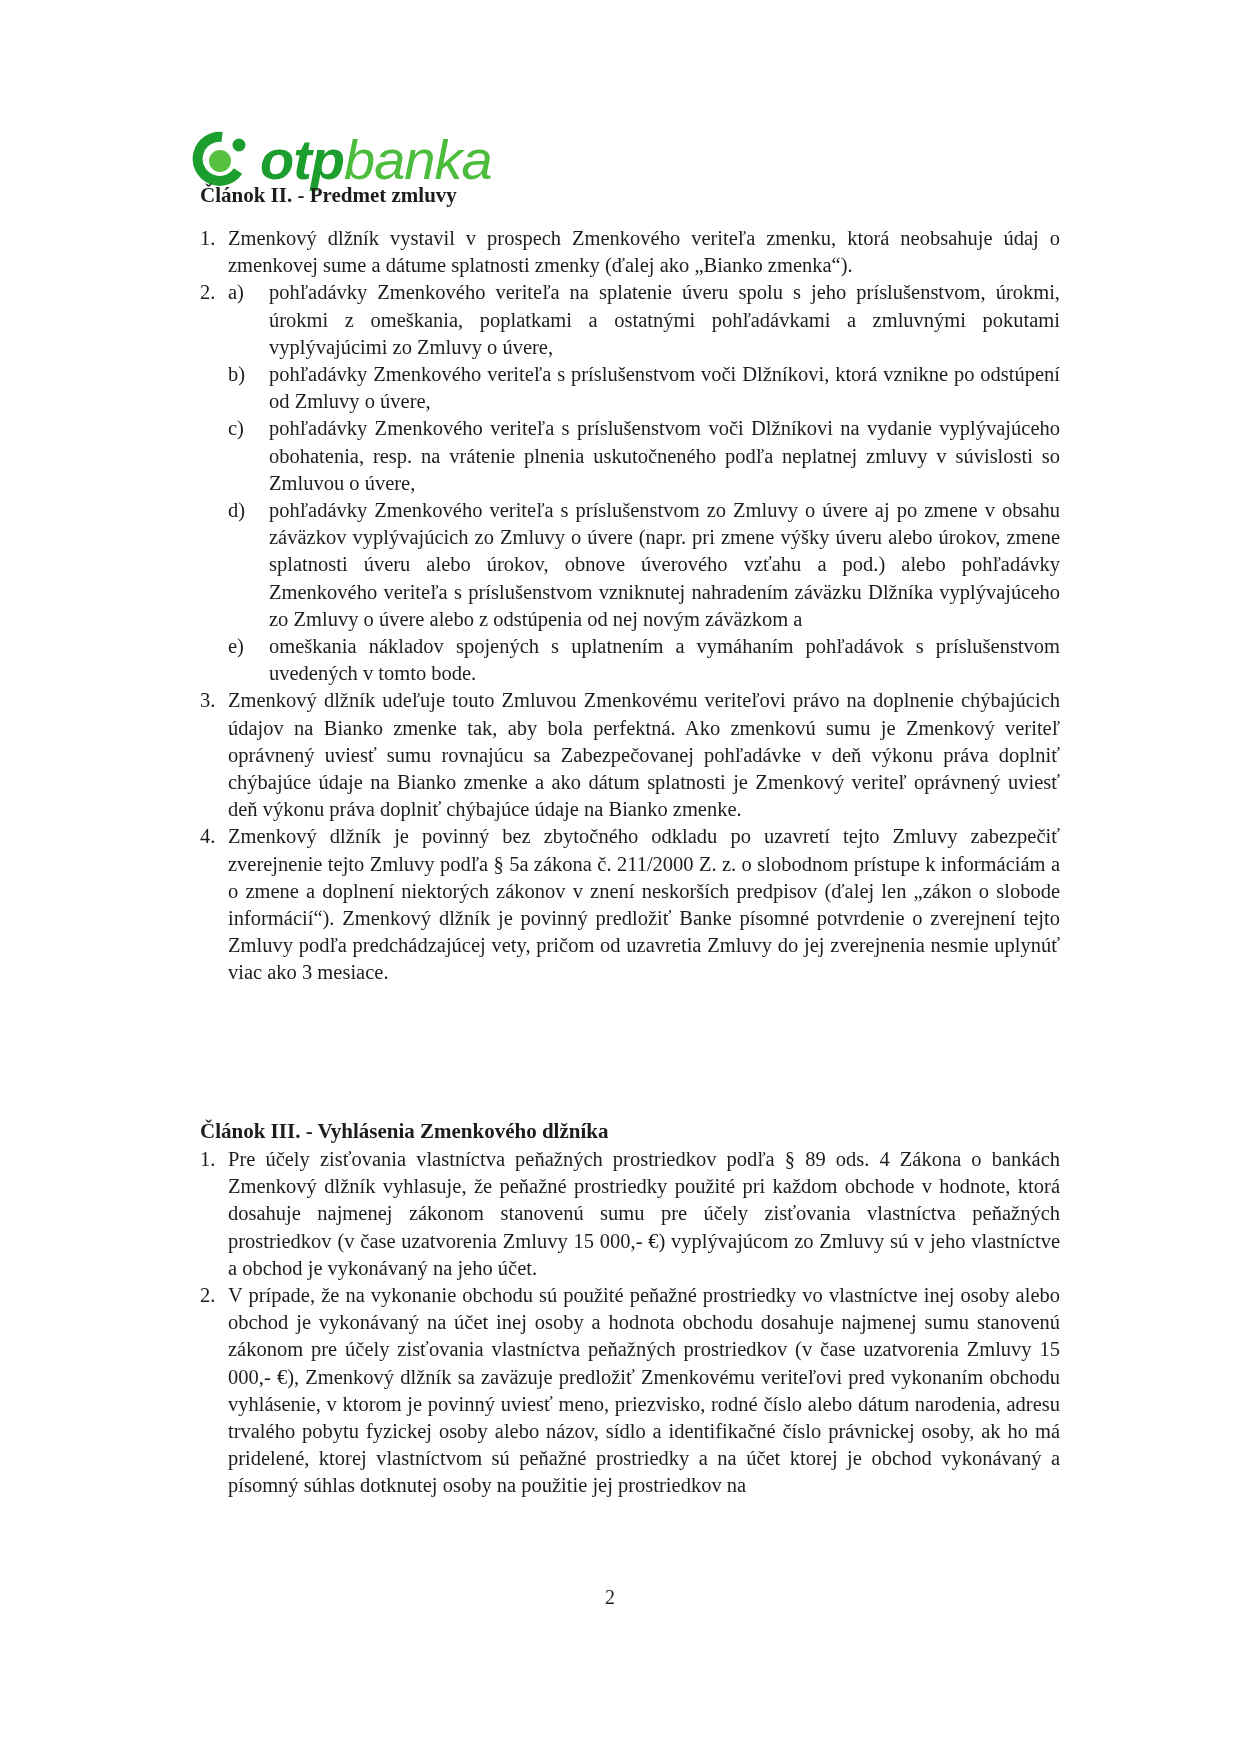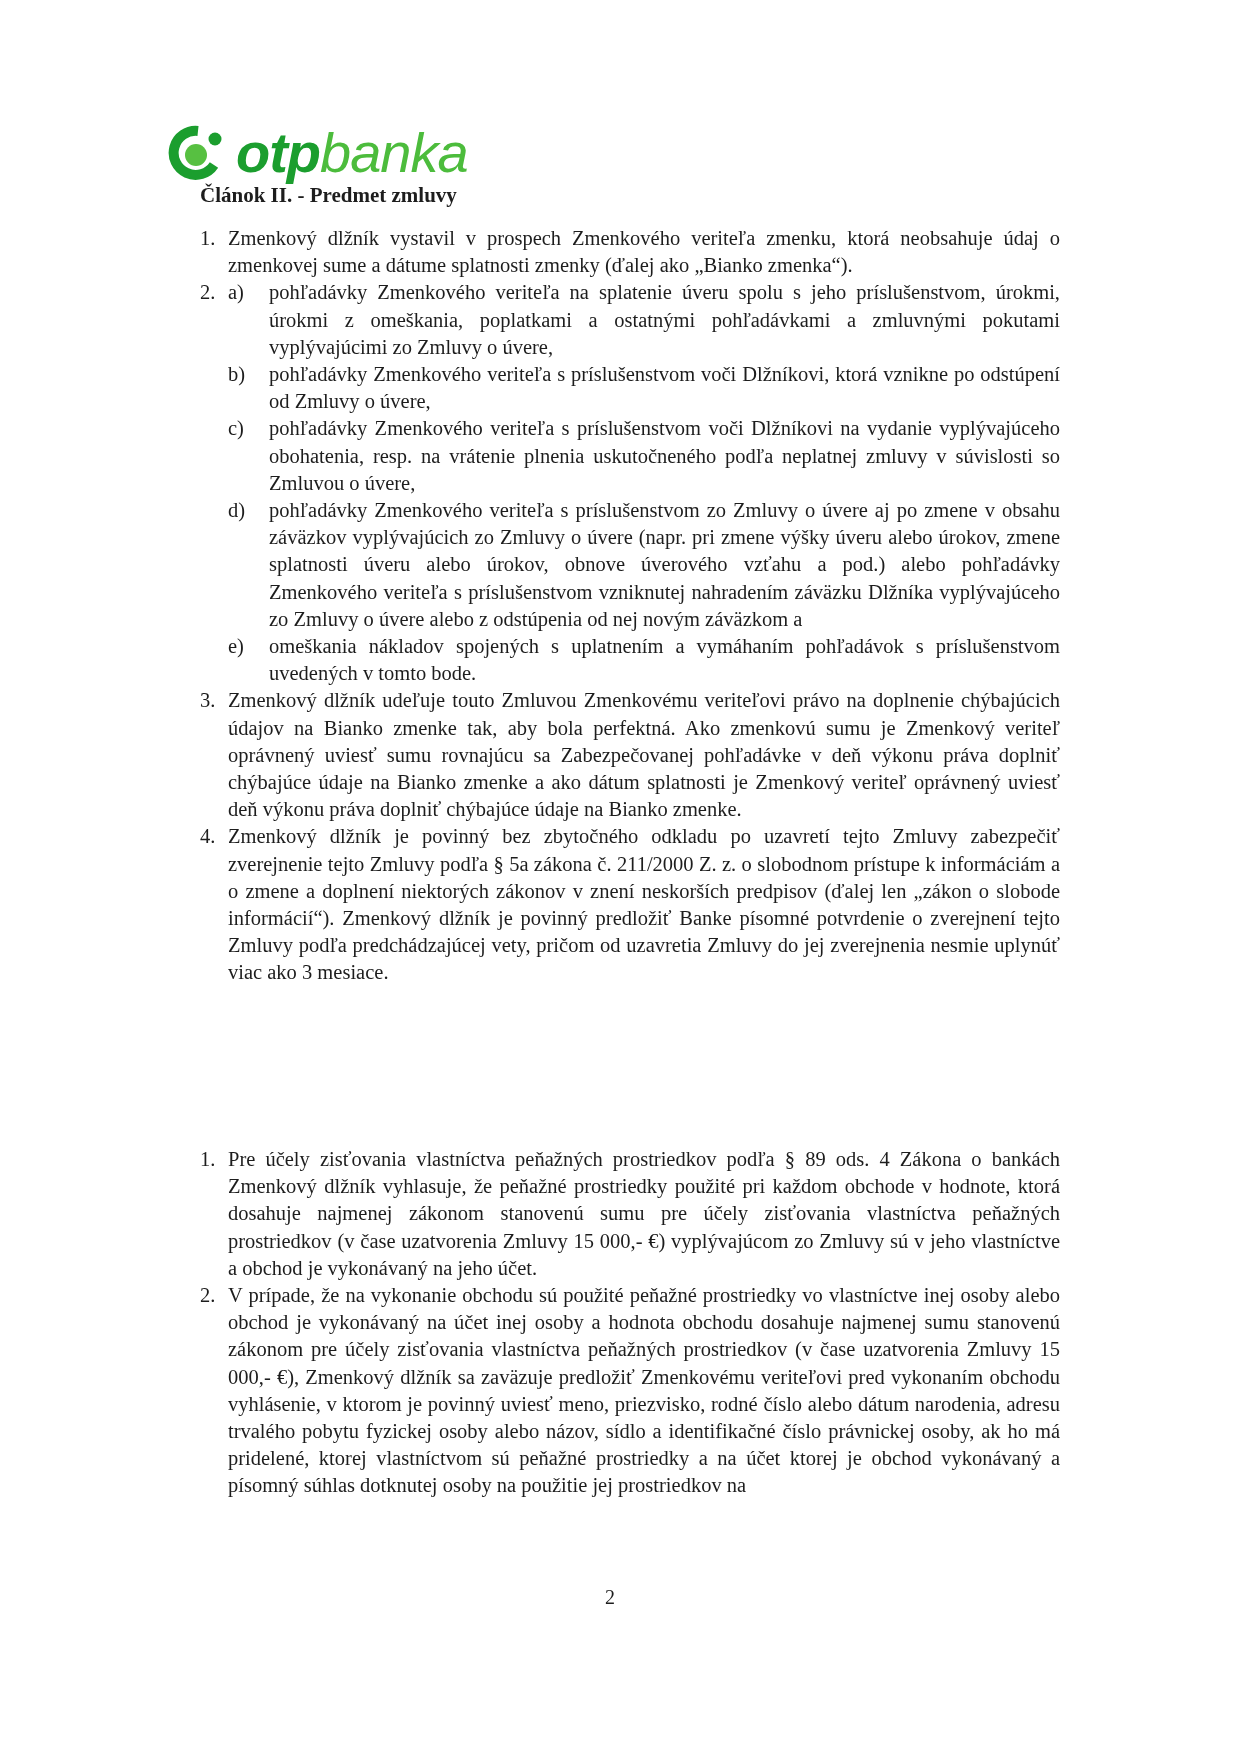--- a/index.html
+++ b/index.html
@@ -5,22 +5,22 @@
     html, body { margin: 0; padding: 0; background: #ffffff; }
     body {
       width: 1240px; height: 1753px; position: relative; overflow: hidden;
       font-family: "Liberation Serif", "DejaVu Serif", serif;
       color: #1d1d1d;
     }
     .page { position: absolute; left: 0; top: 0; width: 1240px; height: 1753px; }
 
     
     .logo {
-      position: absolute; left: 168px; top: 118px; height: 70px;
-      display: flex; align-items: center;
+      position: absolute; left: 192px; top: 118px; height: 70px;
+      display: flex; align-items: flex-end;
     }
     .logo svg { display: block; }
     .logo-text {
       font-family: "Liberation Sans", "DejaVu Sans", sans-serif;
       font-style: italic; font-size: 56px; line-height: 1; margin-left: 10px;
       letter-spacing: -1px;
     }
     .logo-otp { color: #1b9e2e; font-weight: bold; }
     .logo-banka { color: #4cbc3c; font-weight: normal; }
 
@@ -97,20 +97,21 @@
     <div class="item">
       <span class="num">3.</span>
       <span class="text">Zmenkový dlžník udeľuje touto Zmluvou Zmenkovému veriteľovi právo na doplnenie chýbajúcich údajov na Bianko zmenke tak, aby bola perfektná. Ako zmenkovú sumu je Zmenkový veriteľ oprávnený uviesť sumu rovnajúcu sa Zabezpečovanej pohľadávke v deň výkonu práva doplniť chýbajúce údaje na Bianko zmenke a ako dátum splatnosti je Zmenkový veriteľ oprávnený uviesť deň výkonu práva doplniť chýbajúce údaje na Bianko zmenke.</span>
     </div>
     <div class="item">
       <span class="num">4.</span>
       <span class="text">Zmenkový dlžník je povinný bez zbytočného odkladu po uzavretí tejto Zmluvy zabezpečiť zverejnenie tejto Zmluvy podľa § 5a zákona č. 211/2000 Z. z. o slobodnom prístupe k informáciám a o zmene a doplnení niektorých zákonov v znení neskorších predpisov (ďalej len „zákon o slobode informácií“). Zmenkový dlžník je povinný predložiť Banke písomné potvrdenie o zverejnení tejto Zmluvy podľa predchádzajúcej vety, pričom od uzavretia Zmluvy do jej zverejnenia nesmie uplynúť viac ako 3 mesiace.</span>
     </div>
   </div>
 
+  <div class="heading" style="top:1118px;">Článok III. - Vyhlásenia Zmenkového dlžníka</div>
 
   <div class="content" style="top:1146px;">
     <div class="item">
       <span class="num">1.</span>
       <span class="text">Pre účely zisťovania vlastníctva peňažných prostriedkov podľa § 89 ods. 4 Zákona o bankách Zmenkový dlžník vyhlasuje, že peňažné prostriedky použité pri každom obchode v hodnote, ktorá dosahuje najmenej zákonom stanovenú sumu pre účely zisťovania vlastníctva peňažných prostriedkov (v čase uzatvorenia Zmluvy 15 000,- €) vyplývajúcom zo Zmluvy sú v jeho vlastníctve a obchod je vykonávaný na jeho účet.</span>
     </div>
     <div class="item">
       <span class="num">2.</span>
       <span class="text">V prípade, že na vykonanie obchodu sú použité peňažné prostriedky vo vlastníctve inej osoby alebo obchod je vykonávaný na účet inej osoby a hodnota obchodu dosahuje najmenej sumu stanovenú zákonom pre účely zisťovania vlastníctva peňažných prostriedkov (v čase uzatvorenia Zmluvy 15 000,- €), Zmenkový dlžník sa zaväzuje predložiť Zmenkovému veriteľovi pred vykonaním obchodu vyhlásenie, v ktorom je povinný uviesť meno, priezvisko, rodné číslo alebo dátum narodenia, adresu trvalého pobytu fyzickej osoby alebo názov, sídlo a identifikačné číslo právnickej osoby, ak ho má pridelené, ktorej vlastníctvom sú peňažné prostriedky a na účet ktorej je obchod vykonávaný a písomný súhlas dotknutej osoby na použitie jej prostriedkov na</span>
     </div>

